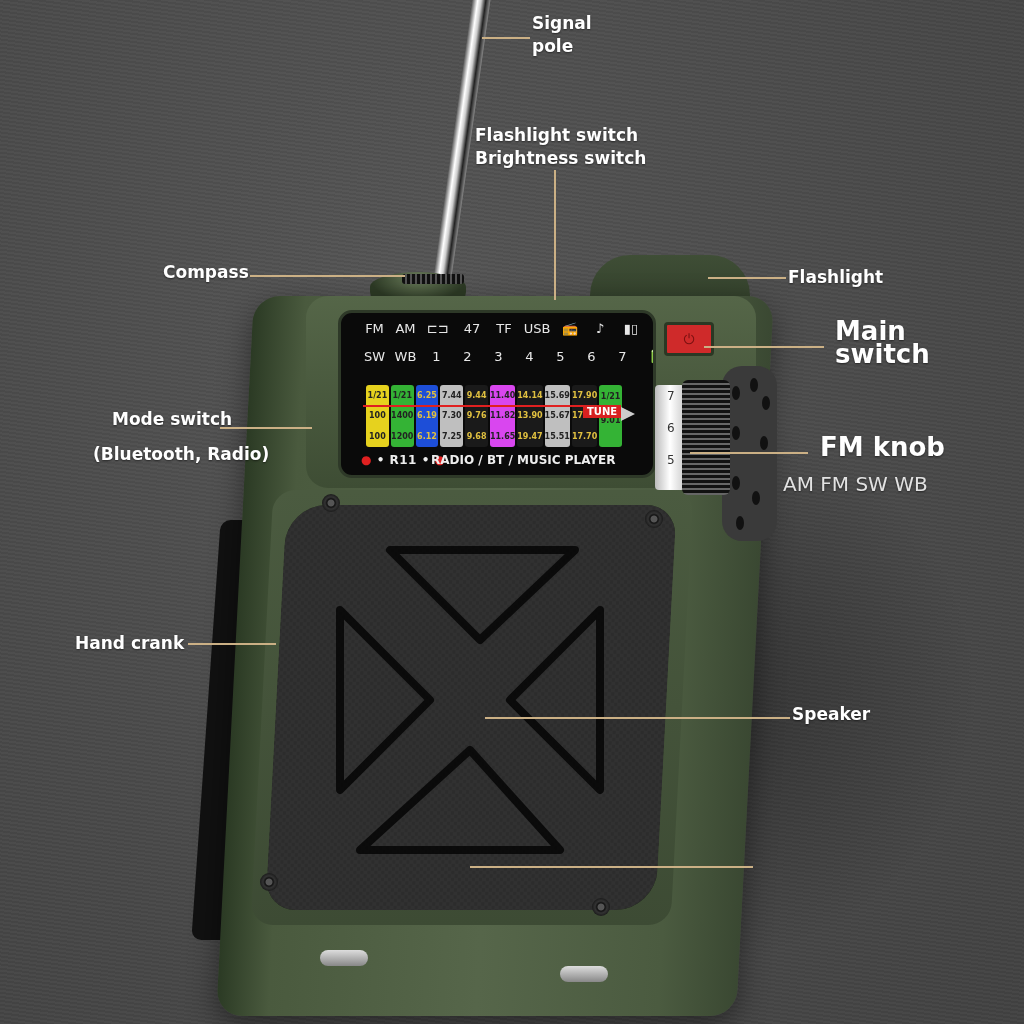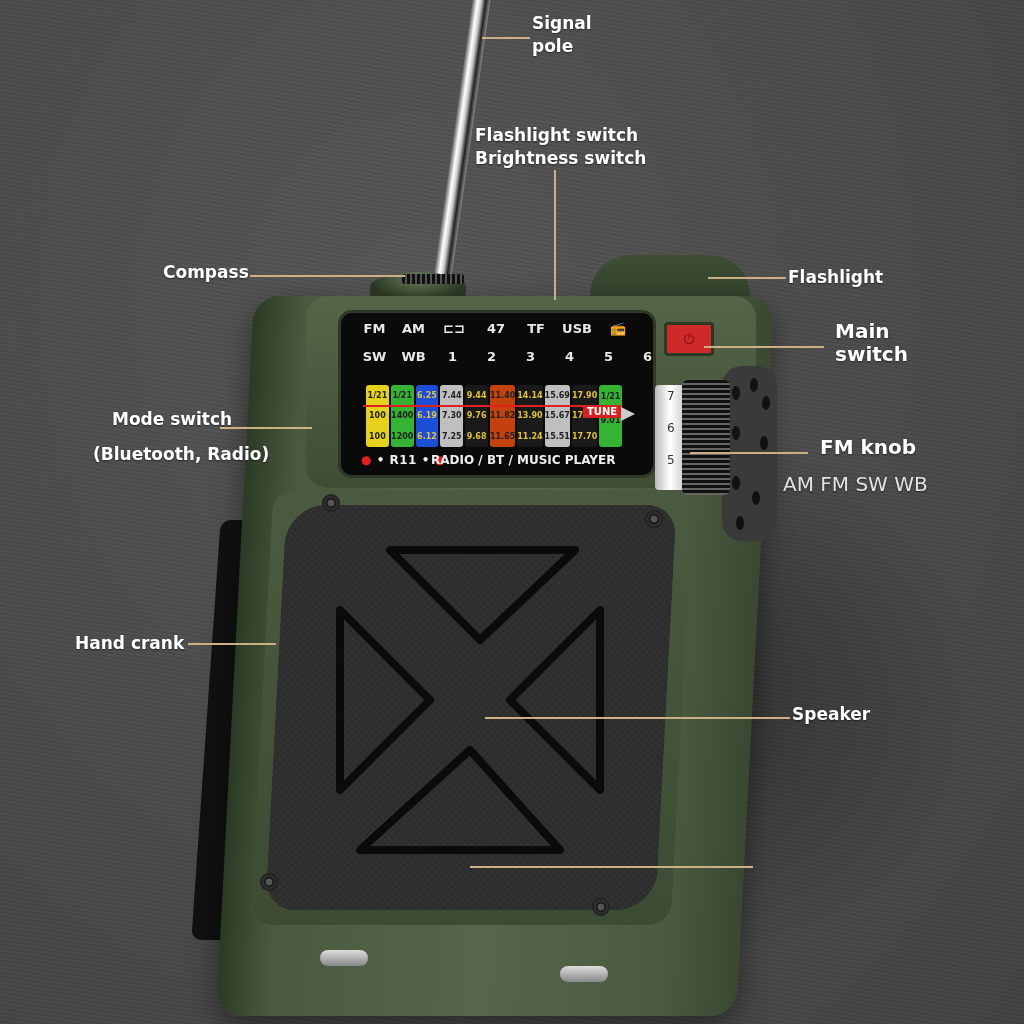--- a/index.html
+++ b/index.html
@@ -3,41 +3,41 @@
 <meta charset="utf-8">
 <style>
   html,body{margin:0;padding:0;}
   body{width:1024px;height:1024px;overflow:hidden;background:#4a4a4a;position:relative;font-family:"DejaVu Sans",sans-serif;}
   .bg{position:absolute;inset:0;background:
       repeating-linear-gradient(8deg, rgba(255,255,255,0.025) 0 2px, rgba(0,0,0,0.03) 2px 4px),
       radial-gradient(ellipse at 40% 30%, #555 0%, #4a4a4a 55%, #424242 100%);}
   .shadow{position:absolute;left:560px;top:420px;width:420px;height:560px;background:radial-gradient(ellipse at 30% 50%, rgba(0,0,0,0.35), rgba(0,0,0,0) 70%);transform:rotate(8deg);}
   .label{position:absolute;color:#fff;font-weight:bold;font-size:17px;line-height:23px;text-shadow:0 1px 2px rgba(0,0,0,.5);}
   .label.small{font-size:17px;}
-  .label.big{font-size:20px;}
+  .label.big{font-size:26px;}
   .label.thin{font-weight:normal;color:#e2e2e2;font-size:20px;}
   .line{position:absolute;background:#cbb085;height:1.5px;}
   .vline{position:absolute;background:#cbb085;width:1.5px;}
 
   
   .antenna{position:absolute;left:433px;top:-10px;width:18px;height:290px;background:linear-gradient(90deg,#555 0%,#fff 30%,#ccc 50%,#222 75%,#888 100%);transform:rotate(8deg);transform-origin:bottom center;border-radius:4px;}
   .compass{position:absolute;left:370px;top:272px;width:96px;height:30px;border-radius:50% 50% 10px 10px;background:radial-gradient(ellipse at 50% 20%,#6b7d5b,#2d3a25 70%);}
   .compass-ring{position:absolute;left:402px;top:274px;width:62px;height:10px;background:repeating-linear-gradient(90deg,#111 0 3px,#555 3px 5px);border-radius:3px;}
 
   
   .flashlight{position:absolute;left:590px;top:255px;width:160px;height:80px;border-radius:40px 40px 10px 10px;background:linear-gradient(180deg,#3f4e36,#2b3824);}
 
   
   .body{position:absolute;left:235px;top:296px;width:520px;height:720px;border-radius:26px;background:linear-gradient(90deg,#2b3a24 0%,#4a5a3e 10%,#56664a 50%,#4b5b40 85%,#3a4832 100%);transform:skewX(-3deg);box-shadow:0 10px 30px rgba(0,0,0,.45);}
   .side-dark{position:absolute;left:206px;top:520px;width:50px;height:420px;background:#111;border-radius:10px;transform:skewX(-4deg);}
   .top-panel{position:absolute;left:306px;top:296px;width:450px;height:192px;border-radius:22px;background:linear-gradient(180deg,#556648,#3e4d34);}
 
   
   .display{position:absolute;left:338px;top:310px;width:312px;height:162px;border-radius:14px;background:#0a0a0a;border:3px solid #2e3928;overflow:hidden;}
-  .disp-row{position:absolute;left:20px;display:flex;gap:12px;color:#e8e8e8;font-weight:bold;font-size:13px;}
+  .disp-row{position:absolute;left:20px;display:flex;gap:4px;color:#e8e8e8;font-weight:normal;font-size:13px;}
   .disp-row span{display:inline-block;text-align:center;}
   .dial{position:absolute;left:25px;top:72px;width:256px;height:62px;display:flex;gap:2px;}
   .dial div{flex:1;border-radius:3px;font-size:8px;color:#222;display:flex;flex-direction:column;justify-content:space-around;align-items:center;}
   .tune-line{position:absolute;left:22px;top:92px;width:256px;height:2px;background:#e02020;}
   .tune-tag{position:absolute;left:242px;top:92px;background:#d82020;color:#fff;font-size:10px;font-weight:bold;padding:1px 4px;}
   .tune-arrow{position:absolute;left:280px;top:94px;width:0;height:0;border-left:14px solid #ccc;border-top:7px solid transparent;border-bottom:7px solid transparent;}
   .model{position:absolute;left:20px;top:140px;color:#eee;font-size:12px;font-weight:bold;letter-spacing:.5px;}
   .model .dot{color:#e02020;}
   .model-sub{position:absolute;left:90px;top:140px;color:#eee;font-size:12px;font-weight:bold;}
 
@@ -122,29 +122,29 @@
     <div style="background:#bfbfbf">
         <b>7.44</b>
         <b>7.30</b>
         <b>7.25</b>
       </div>
     <div style="background:#1a1a1a;color:#e0c040">
         <b>9.44</b>
         <b>9.76</b>
         <b>9.68</b>
       </div>
-    <div style="background:#c2410c">
+    <div style="background:#d946ef">
         <b>11.40</b>
         <b>11.82</b>
         <b>11.65</b>
       </div>
     <div style="background:#1a1a1a;color:#e0c040">
         <b>14.14</b>
         <b>13.90</b>
-        <b>11.24</b>
+        <b>19.47</b>
       </div>
     <div style="background:#bfbfbf">
         <b>15.69</b>
         <b>15.67</b>
         <b>15.51</b>
       </div>
     <div style="background:#1a1a1a;color:#e0c040">
         <b>17.90</b>
         <b>17.75</b>
         <b>17.70</b>

